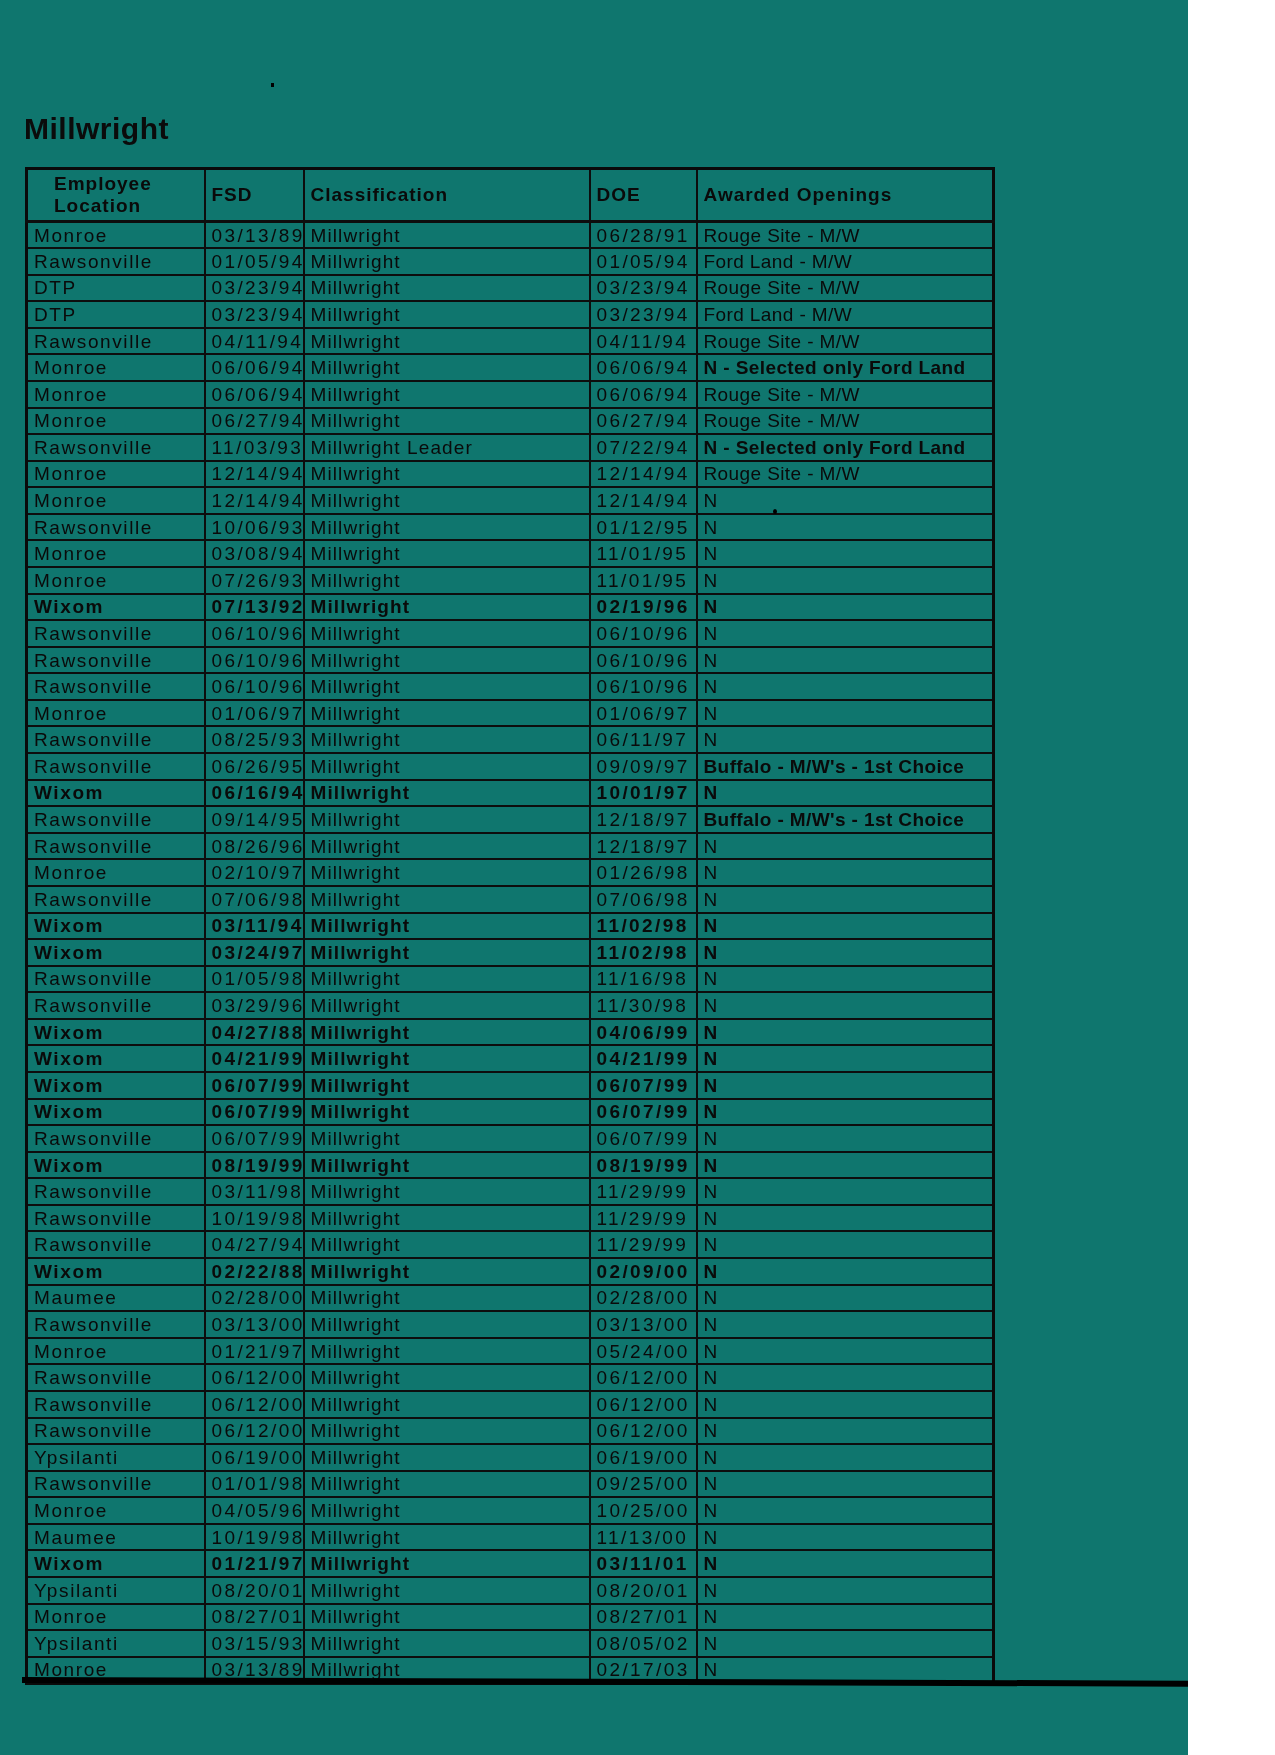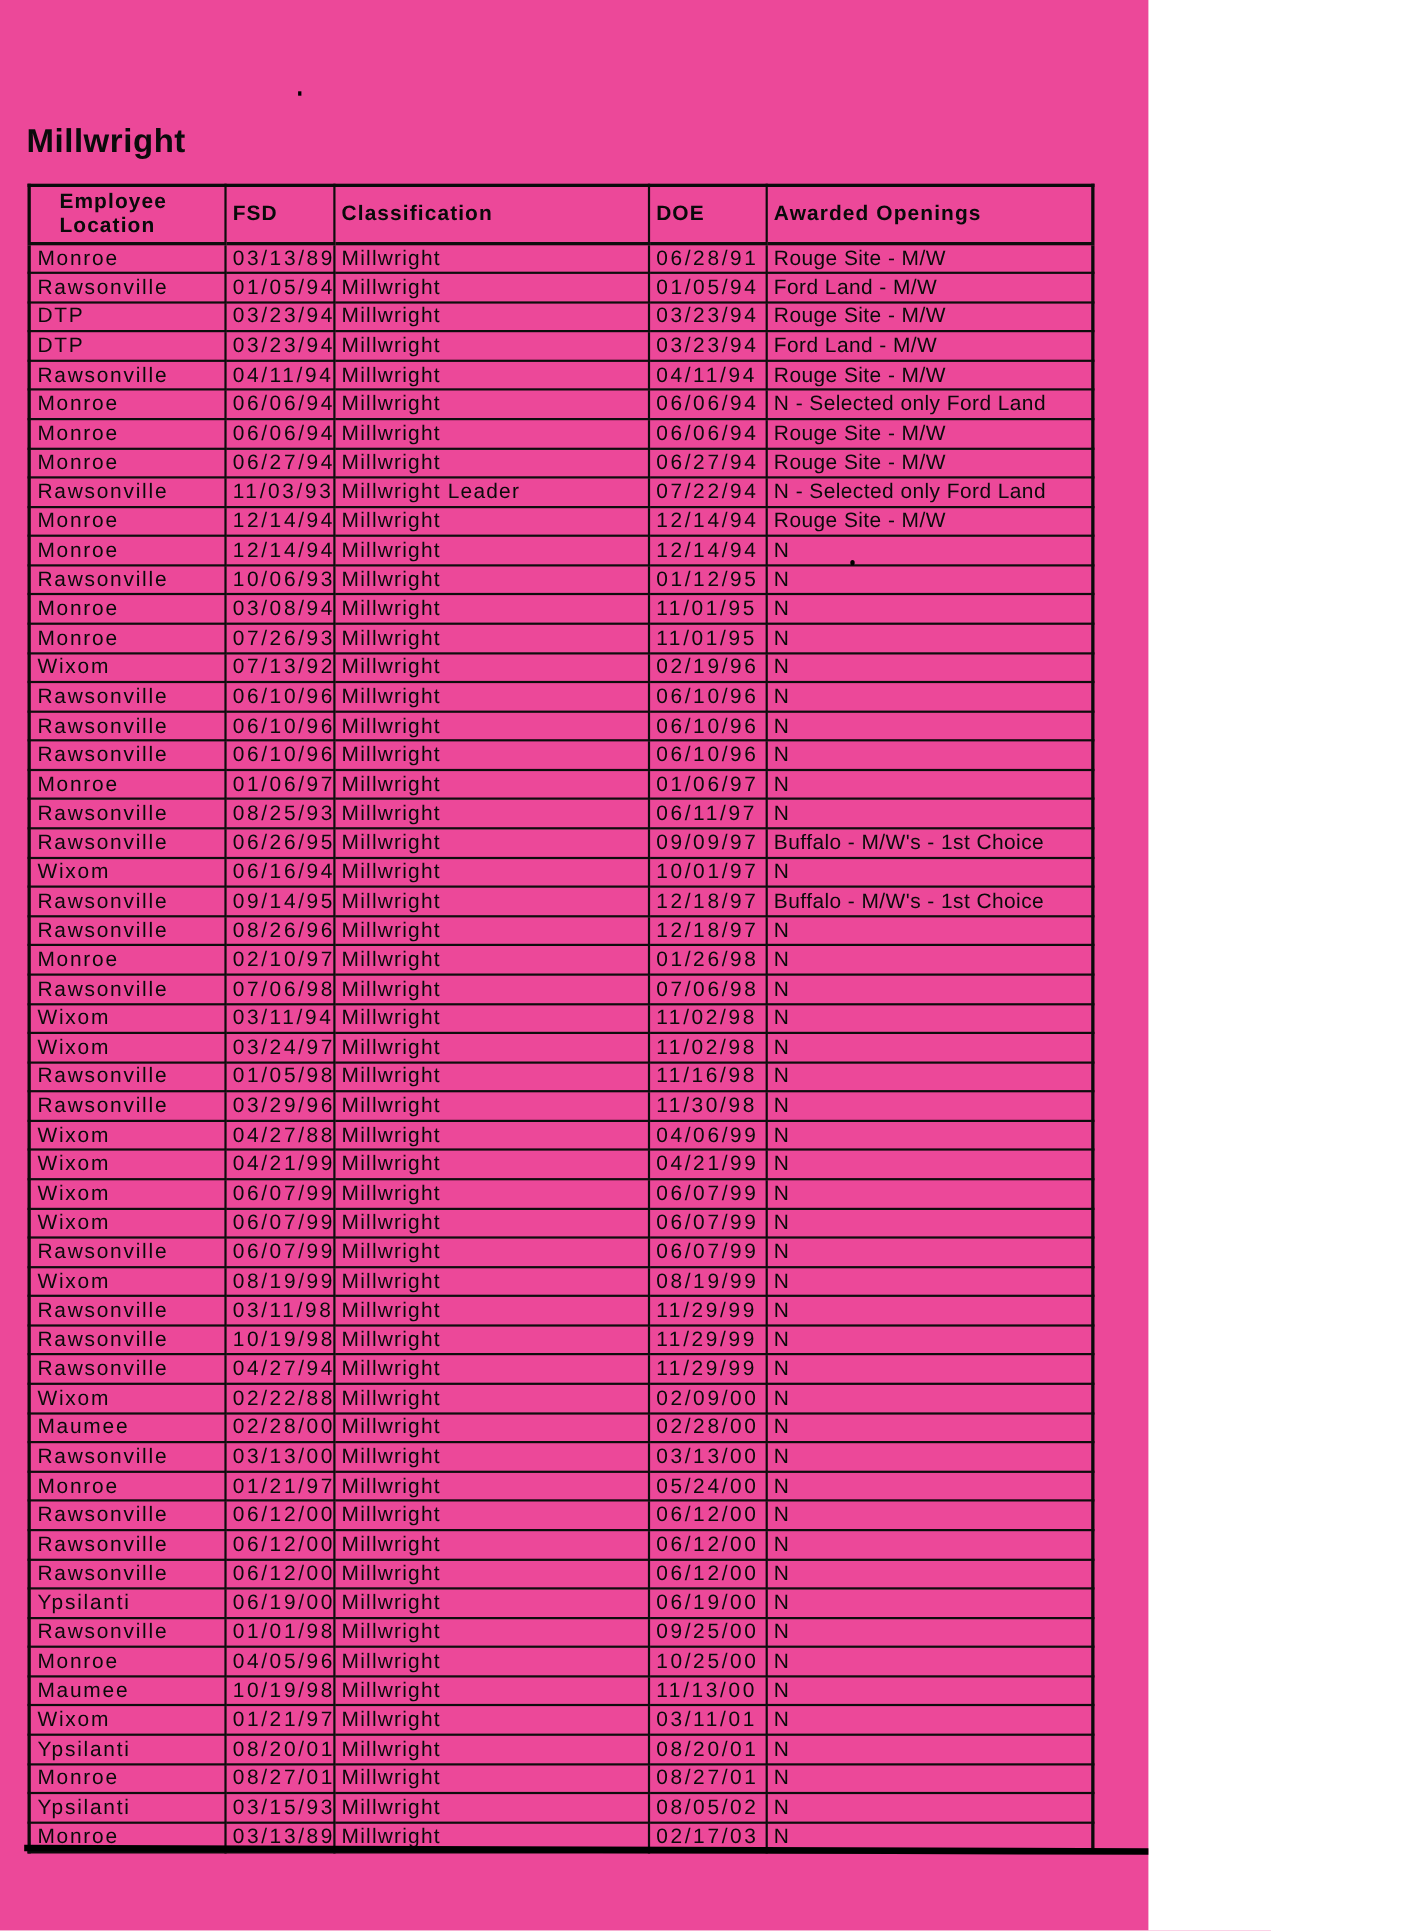--- a/index.html
+++ b/index.html
@@ -3,23 +3,23 @@
 <meta charset="utf-8">
 <style>
   html,body{
     margin:0;
     padding:0;
     background:#ffffff;
     font-family:"Liberation Sans", sans-serif;
   }
   #page{
     position:relative;
-    width:1044px;
+    width:1188px;
     height:1755px;
-    background:#ec4899;
+    background:#0f766e;
     overflow:hidden;
     color:#0a0a0a;
   }
   .doc-title{
     position:absolute;
     left:24px;
     top:112px;
     font-size:30px;
     font-weight:bold;
     letter-spacing:0.5px;
@@ -51,22 +51,22 @@
     letter-spacing:1px;
     line-height:1.15;
     border-bottom-width:3px;
   }
   th.col-loc{ white-space:normal;padding-left:26px; }
   .roster td{ font-size:19px; line-height:1; }
   td.col-loc{ letter-spacing:1.6px; }
   td.col-fsd, td.col-doe{ letter-spacing:2.4px; }
   td.col-class{ letter-spacing:1.1px; }
   td.col-award{ letter-spacing:0.4px; }
-  tr.bold-row td{ font-weight:normal; }
-  td.award-bold{ font-weight:normal;border-radius:11px; }
+  tr.bold-row td{ font-weight:bold; }
+  td.award-bold{ font-weight:bold;border-radius:11px; }
   .art{
     position:absolute;
     background:#000;
   }
 </style>
 </head>
 <body>
 
 <div id="page">
 

